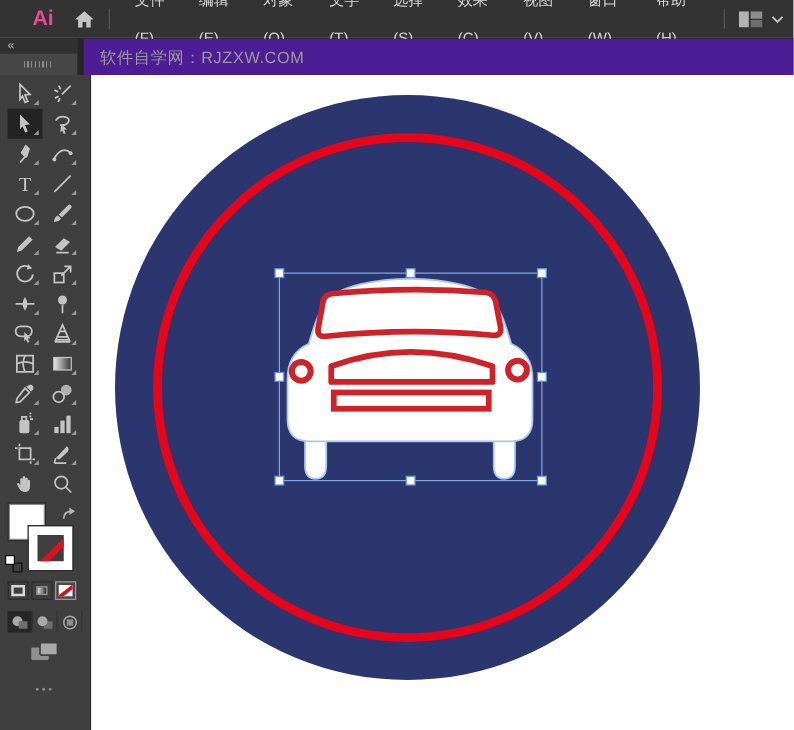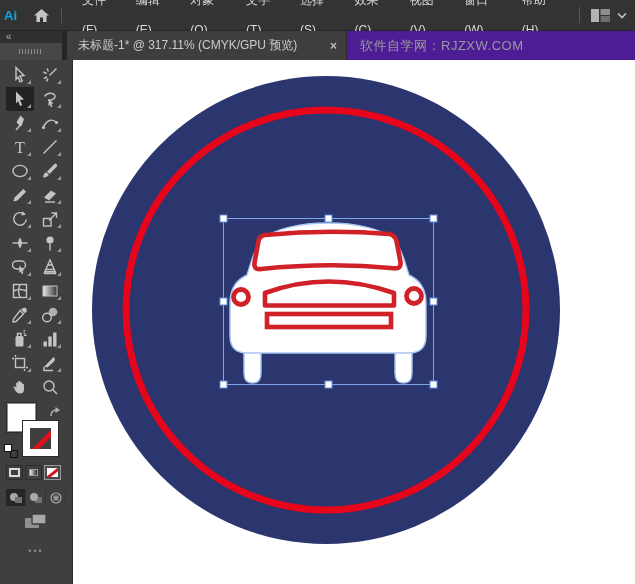--- a/index.html
+++ b/index.html
@@ -2,21 +2,21 @@
 <html><head>
 <meta charset="utf-8">
 <style>
   html,body{margin:0;padding:0;background:#fff;}
   *{box-sizing:border-box;}
   body{font-family:"Liberation Sans","DejaVu Sans",sans-serif;-webkit-font-smoothing:antialiased;}
   .app{position:relative;width:635px;height:584px;overflow:hidden;background:#ffffff;}
 
   
   .menubar{height:30px;background:#333333;display:flex;align-items:center;color:#d8d8d8;font-size:12px;}
-  .ai-logo{margin-left:4px;font-weight:bold;font-size:13px;color:#0ea5e9;letter-spacing:0;}
+  .ai-logo{margin-left:26px;font-weight:bold;font-size:17px;color:#ec4899;letter-spacing:0;}
   .home-btn{margin-left:16px;display:flex;align-items:center;}
   .vsep{width:1px;height:16px;background:#555;margin:0 11px;}
   .menu-item{padding:0 9px;line-height:30px;cursor:default;}
   .menubar-right{margin-left:auto;display:flex;align-items:center;margin-right:8px;}
   .ws-icon{display:flex;}
   .chev{margin-left:7px;display:flex;}
 
   
   .tabrow{height:30px;background:#333333;border-top:1px solid #262626;display:flex;align-items:stretch;}
   .dock-header{width:62px;background:#474747;display:flex;flex-direction:column;}
@@ -113,24 +113,20 @@
   <div class="tabrow">
     <div class="dock-header">
       <div class="dock-top">
         <span class="collapse">«</span>
       </div>
       <div class="grip-zone">
         <span class="grip"></span>
       </div>
     </div>
     <div class="dock-gap"></div>
-    <div class="doc-tab">
-      <span class="title">未标题-1* @ 317.11% (CMYK/GPU 预览)</span>
-      <span class="tab-close">×</span>
-    </div>
     <div class="watermark-zone">
       <span class="watermark">软件自学网：RJZXW.COM</span>
     </div>
   </div>
 
   <div class="main">
 
     <div class="toolbar">
       <div class="tools-grid">
         <div class="tool fly">

